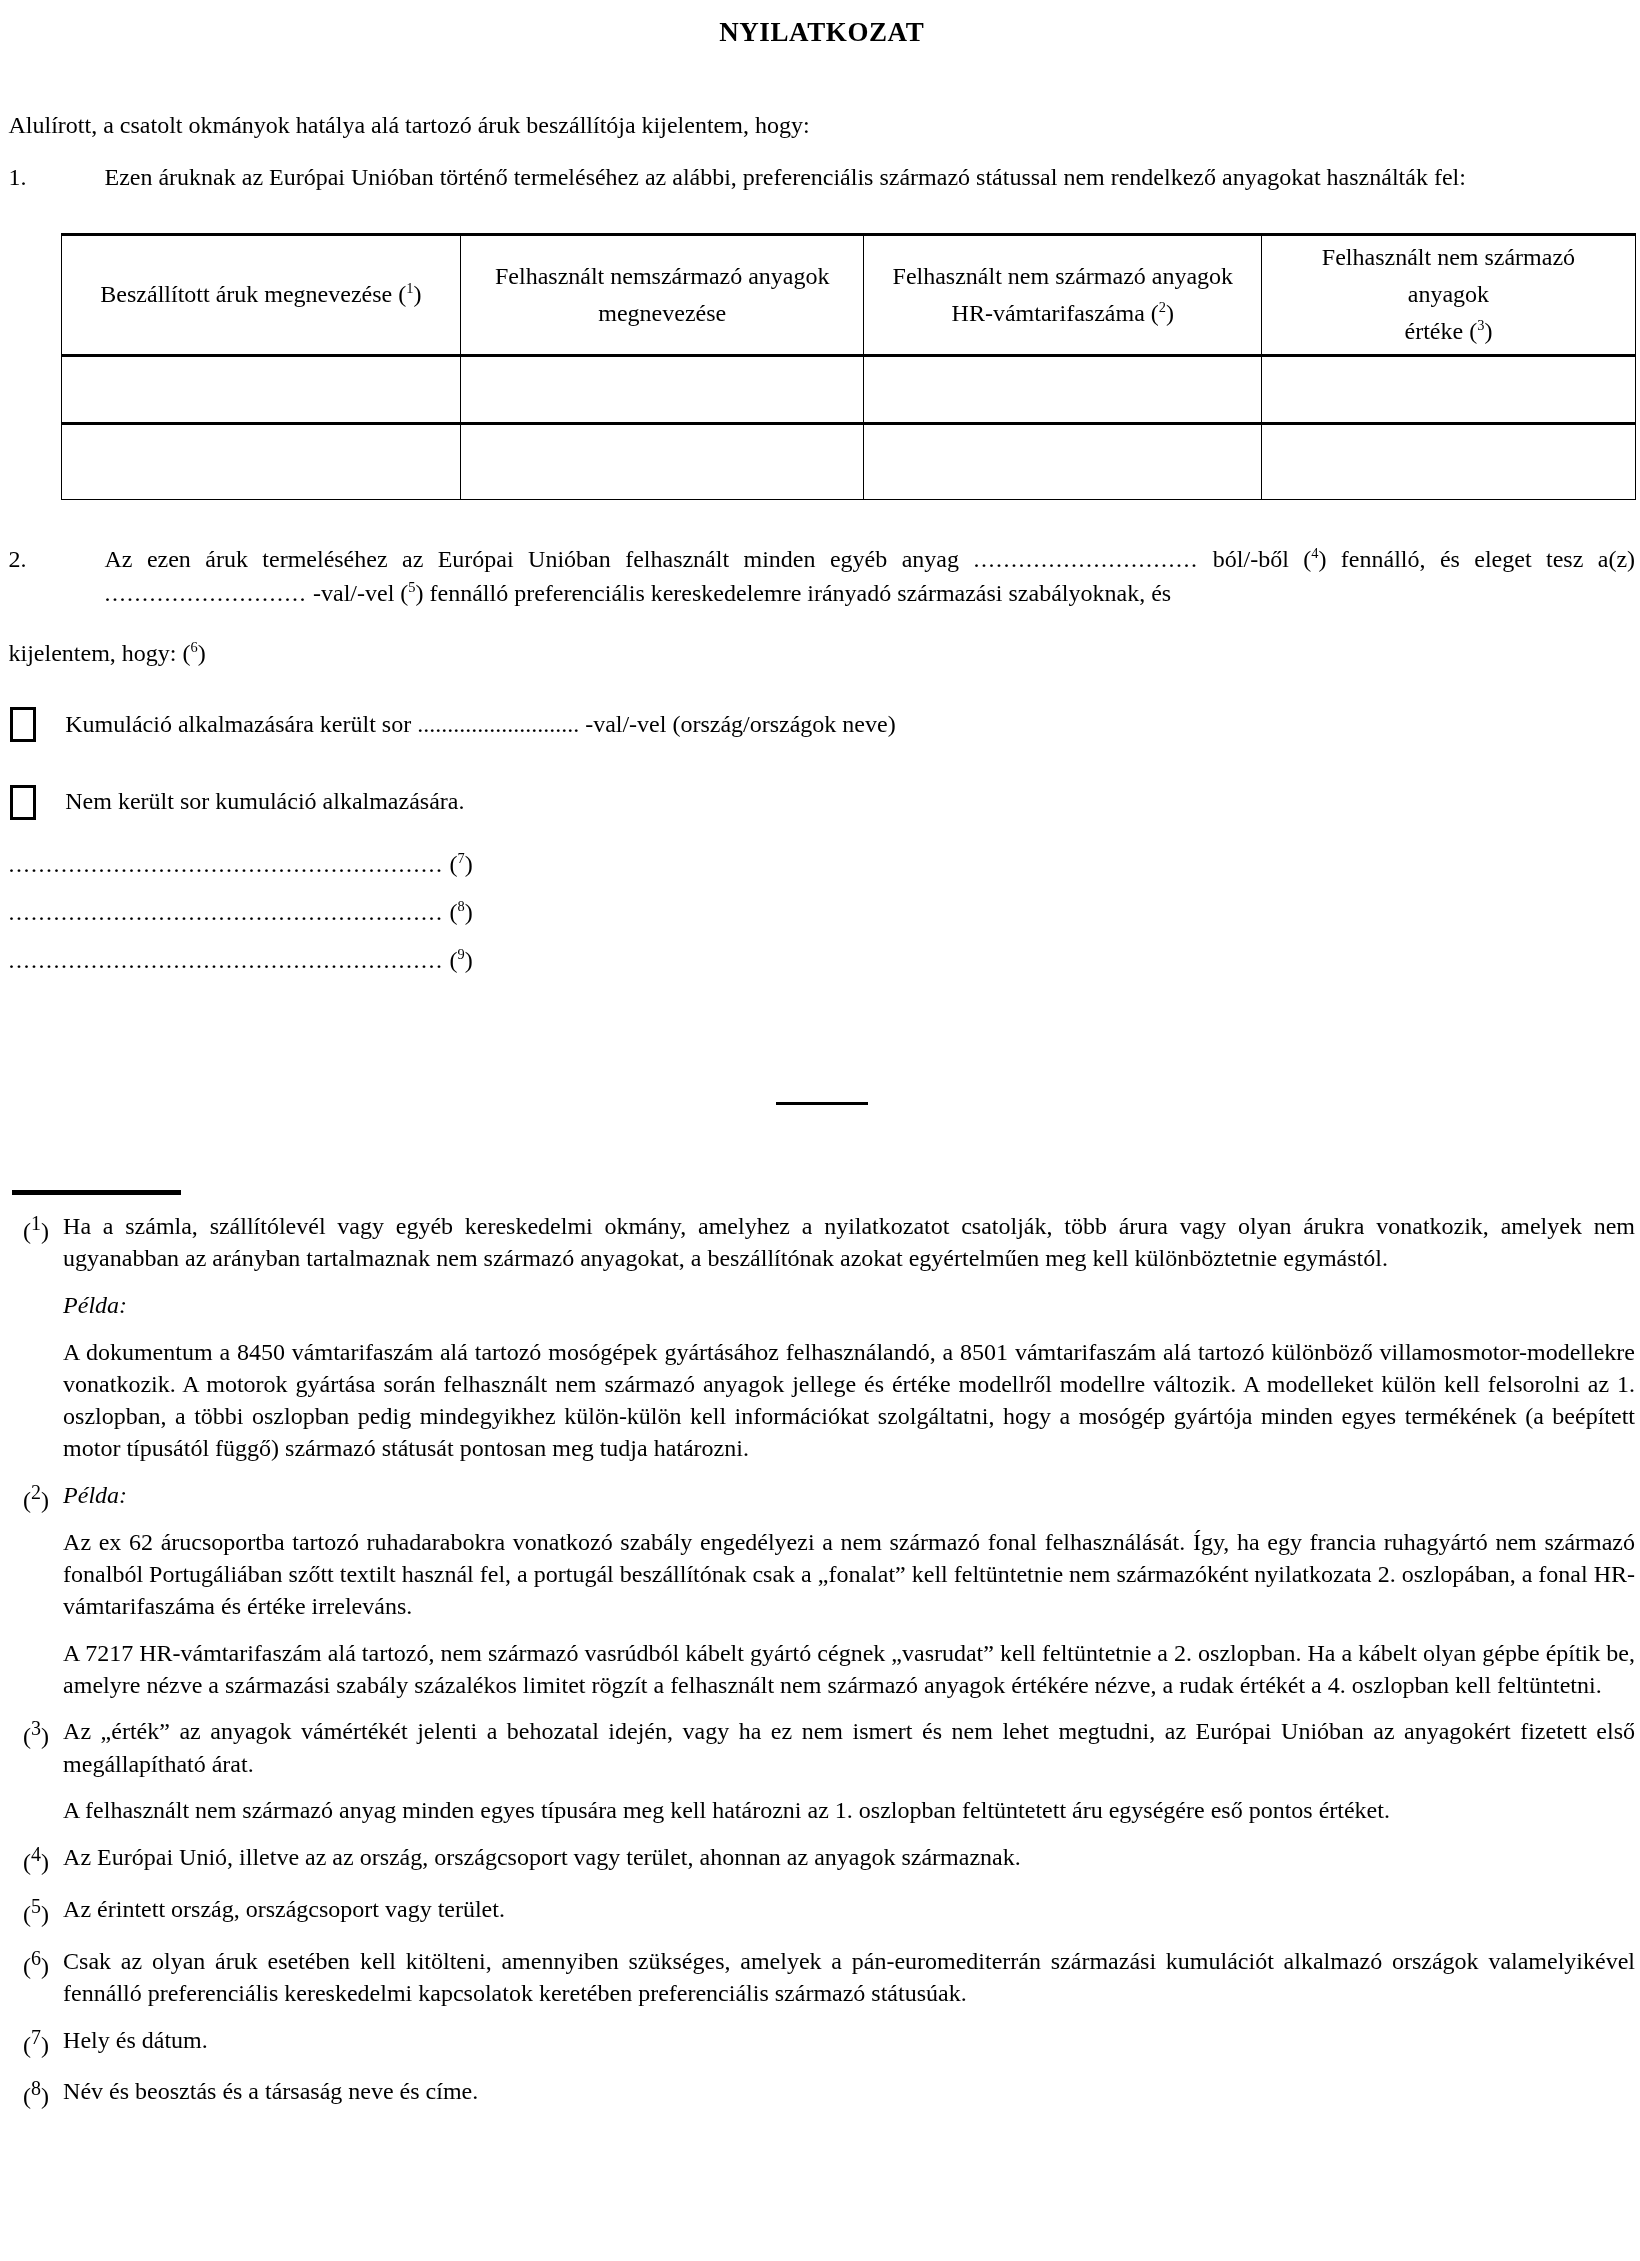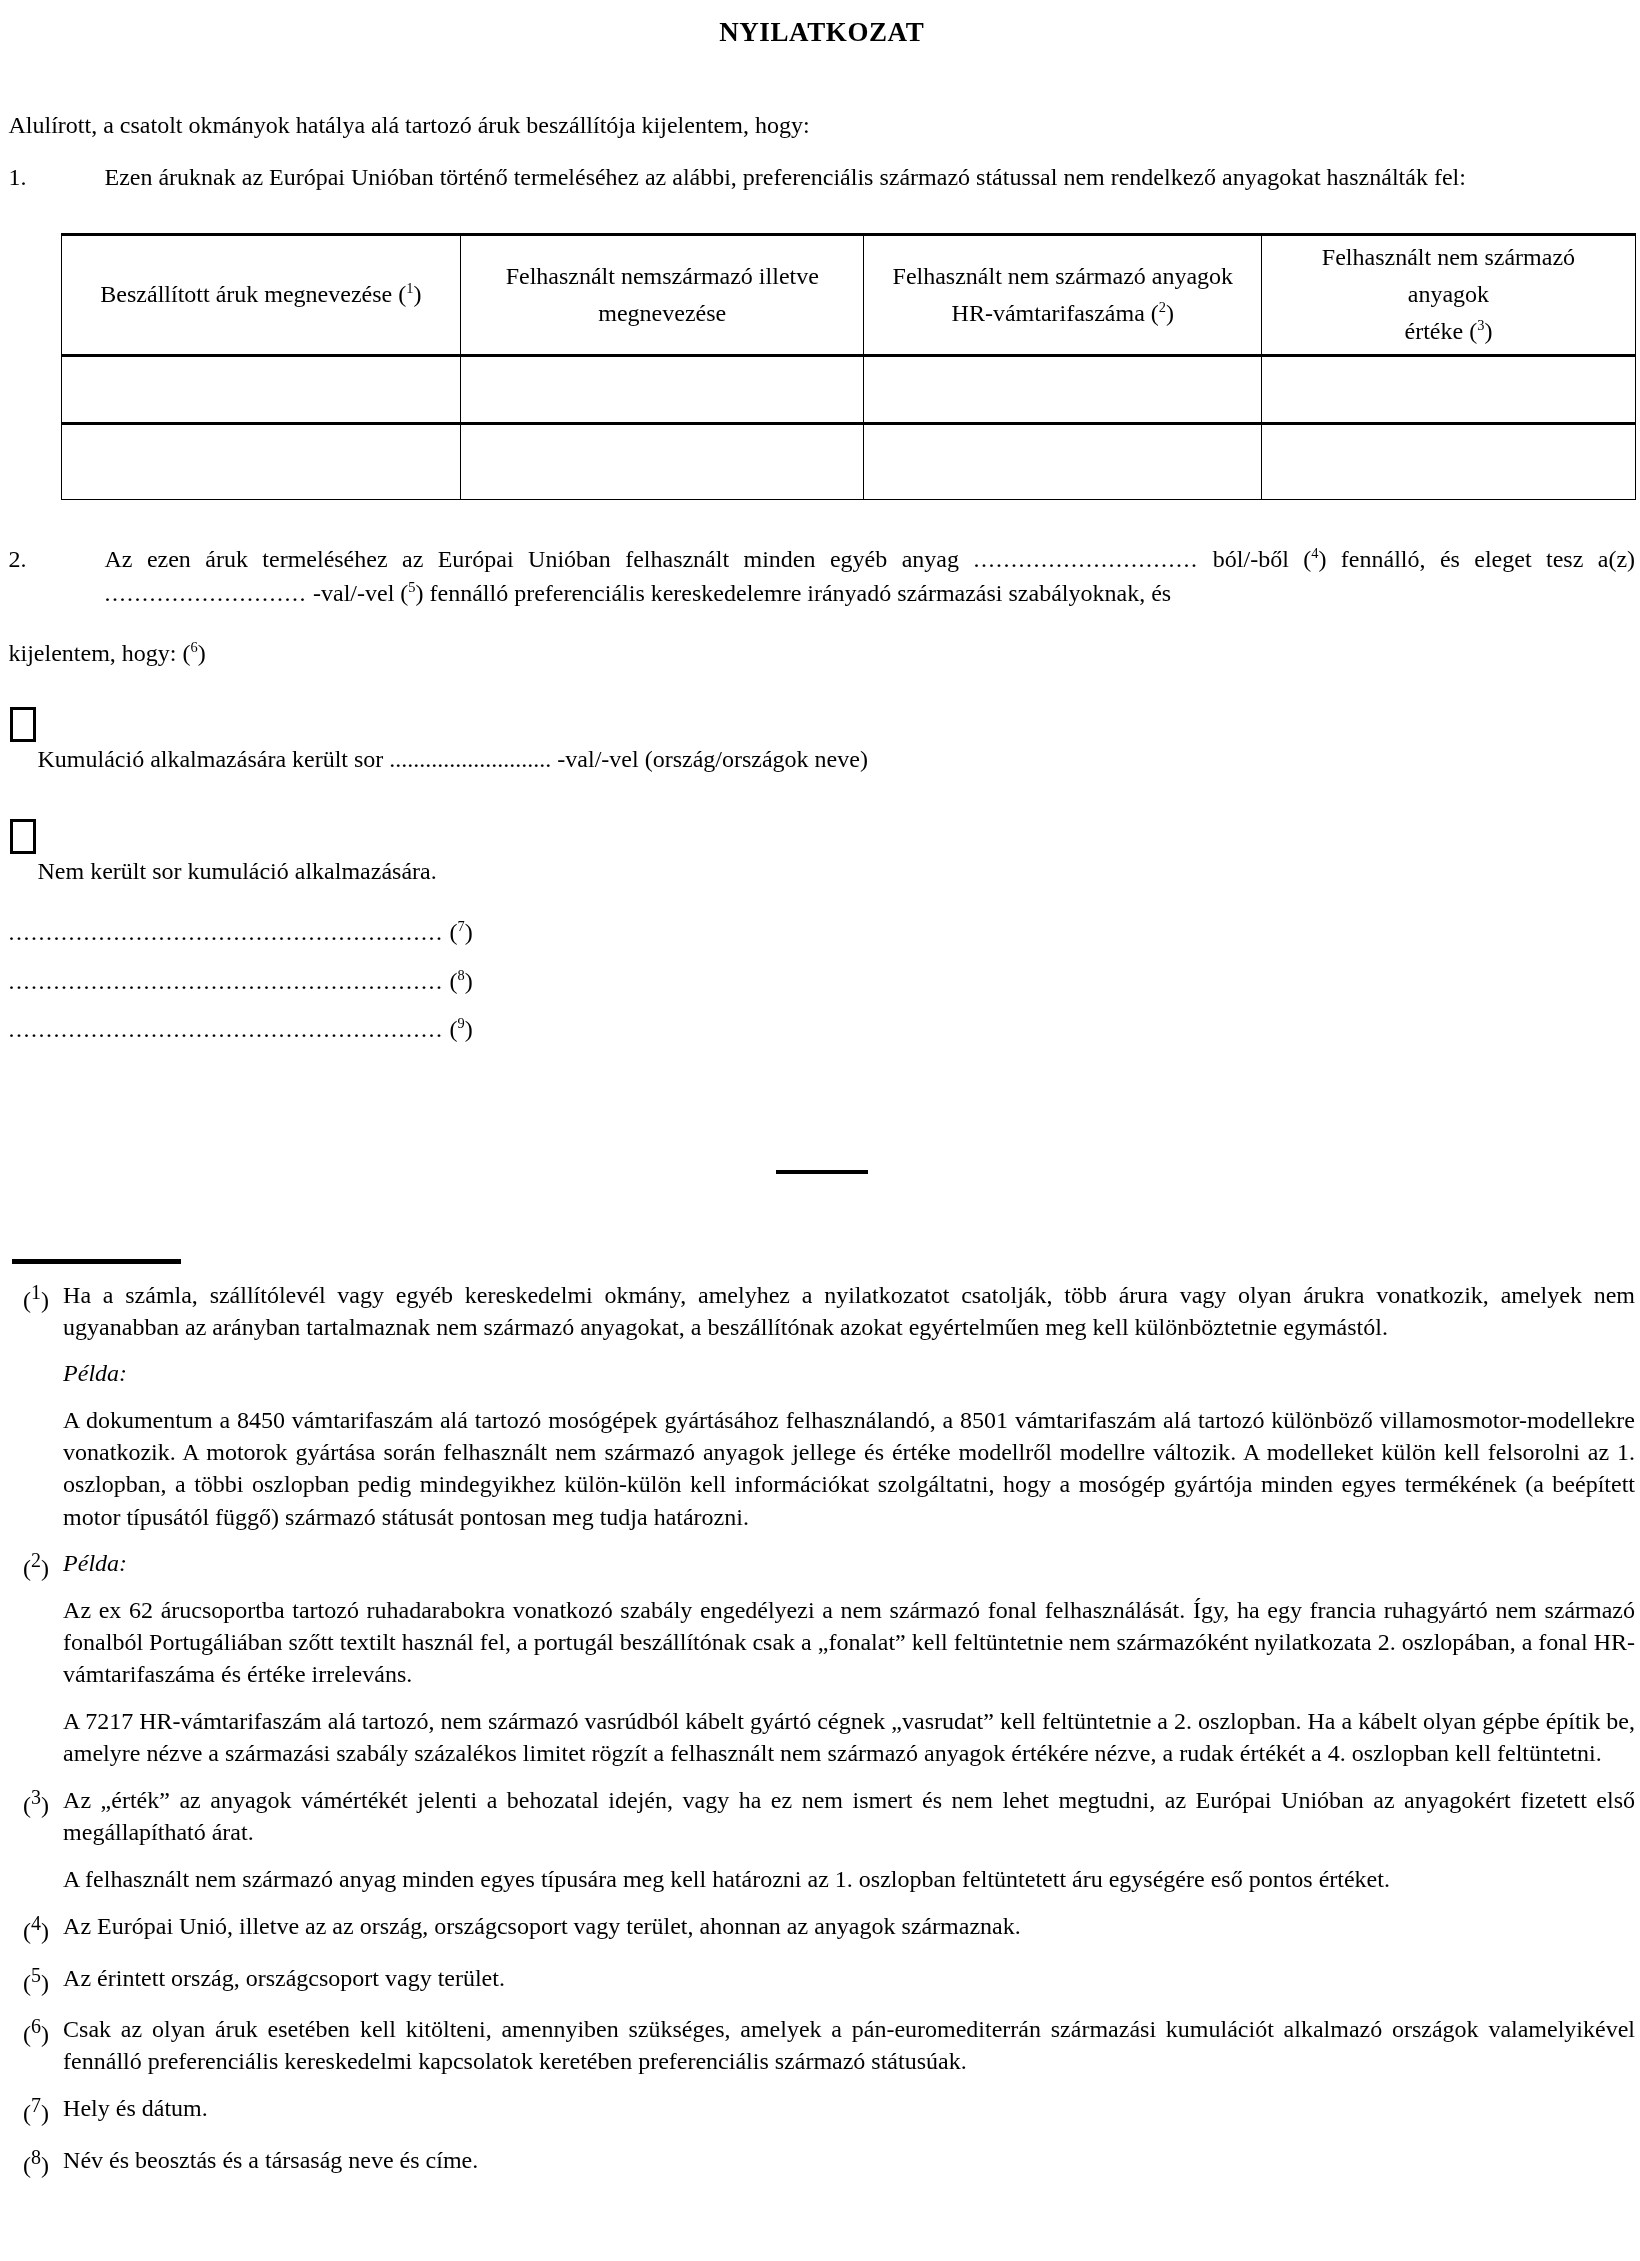--- a/index.html
+++ b/index.html
@@ -55,21 +55,21 @@
     line-height: 1.55;
   }
   table.goods tbody td { border-bottom-width: 3px; height: 58px; }
   table.goods tbody tr:last-child td { border-bottom-width: 1.8px; height: 66px; }
   td.total-cell { text-align: left; }
 
   .fnref { white-space: nowrap; }
   .fnref sup { font-size: 60%; line-height: 0; }
 
   .declare { margin: 25.5px 0 0 0; }
-  .chk-row { display: flex; align-items: flex-start; flex-direction: column; }
+  .chk-row { display: flex; align-items: center; }
   .chk-row.first { margin-top: 35px; }
   .chk-row.second { margin-top: 40px; }
   .chk-box {
     flex: 0 0 auto;
     width: 20.6px;
     height: 29px;
     border: 3.6px solid #000;
     margin: 2.4px 0 0 1.2px;
     background: #fff;
   }
@@ -123,21 +123,21 @@
       <col style="width:25.3%">
       <col style="width:23.7%">
     </colgroup>
     <thead>
       <tr>
         <th>
           <span>Beszállított áruk megnevezése</span>
           <span class="fnref"><span>(</span><sup>1</sup><span>)</span></span>
         </th>
         <th>
-          <span>Felhasznált nemszármazó illetve</span><br>
+          <span>Felhasznált nemszármazó anyagok</span><br>
           <span>megnevezése</span>
         </th>
         <th>
           <span>Felhasznált nem származó anyagok</span><br>
           <span>HR-vámtarifaszáma</span>
           <span class="fnref"><span>(</span><sup>2</sup><span>)</span></span>
         </th>
         <th>
           <span>Felhasznált nem származó anyagok</span><br>
           <span>értéke</span>

